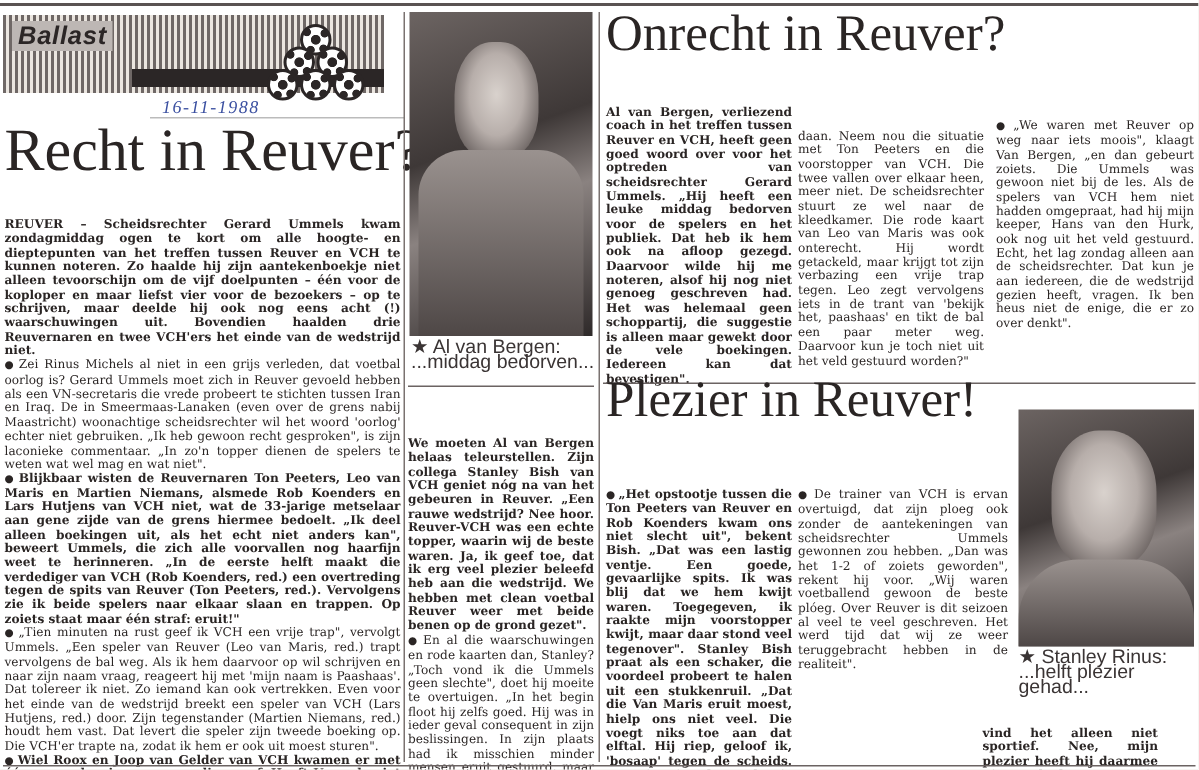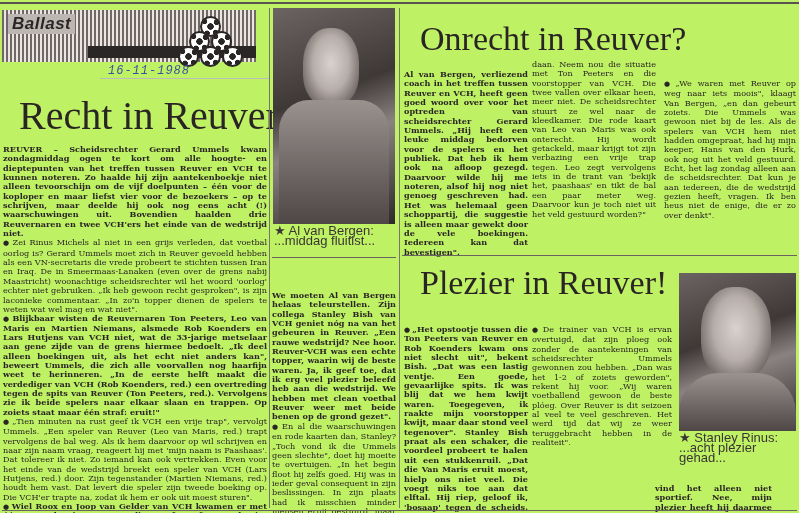--- a/index.html
+++ b/index.html
@@ -1,49 +1,49 @@
 <!DOCTYPE html>
 <html><head>
 <meta charset="utf-8">
 <style>
   html,body{margin:0;padding:0;}
   body{width:799px;height:513px;overflow:hidden;background:#e9e4de;position:relative;font-family:"DejaVu Serif",serif;color:#2a2524;}
-  .page{position:absolute;left:0;top:0;width:799px;height:513px;background:#bef264;}
+  .page{position:absolute;left:0;top:0;width:799px;height:513px;background:#ffffff;}
   .rule-top{position:absolute;left:0;top:2px;width:799px;height:2px;background:#5a5352;}
   
   .banner{position:absolute;left:2px;top:10px;width:254px;height:52px;
     background:repeating-linear-gradient(90deg,#6f6866 0 2px,#ebe6e0 2px 4px);}
   .banner-label{position:absolute;left:6px;top:4px;font-family:"Liberation Sans",sans-serif;font-weight:bold;font-style:italic;font-size:17px;color:#2b2626;background:#bdb7b4;padding:0 4px;letter-spacing:0.5px;}
   .banner-bar{position:absolute;left:86px;top:36px;width:168px;height:12px;background:#2b2626;}
   .balls{position:absolute;left:174px;top:6px;width:70px;height:52px;}
   .ball{position:absolute;width:21px;height:21px;border-radius:50%;background:#fff;border:2px solid #2b2626;box-sizing:border-box;
     background-image:radial-gradient(circle at 50% 50%,#2b2626 0 3px,transparent 3.5px),radial-gradient(circle at 15% 20%,#2b2626 0 2.5px,transparent 3px),radial-gradient(circle at 85% 25%,#2b2626 0 2.5px,transparent 3px),radial-gradient(circle at 30% 90%,#2b2626 0 2.5px,transparent 3px),radial-gradient(circle at 80% 85%,#2b2626 0 2.5px,transparent 3px);}
-  .handdate{position:absolute;left:108px;top:64px;font-family:Liberation Mono, monospace;font-style:italic;font-size:12px;color:#3a4fa0;letter-spacing:1px;}
+  .handdate{position:absolute;left:108px;top:64px;font-family:Liberation Serif, serif;font-style:italic;font-size:12px;color:#3a4fa0;letter-spacing:1px;}
   .handline{position:absolute;left:100px;top:78px;width:170px;height:1px;background:#bbb;}
-  .headline{position:absolute;font-family:"Liberation Serif",serif;font-weight:normal;color:#2a2524;white-space:nowrap;margin:16px;line-height:1;}
+  .headline{position:absolute;font-family:"Liberation Serif",serif;font-weight:normal;color:#2a2524;white-space:nowrap;margin:0;line-height:1;}
   .h1{left:3px;top:80px;font-size:40px;}
   .h2{left:404px;top:6px;font-size:34px;}
   .h3{left:404px;top:250px;font-size:34px;}
   .col{position:absolute;font-size:8.1px;line-height:9.35px;text-align:justify;hyphens:auto;margin-top:28px;}
   .col p{margin:0;}
   .b{font-weight:bold;}
   .bul::before{content:"\25CF";font-size:7px;margin-right:2px;}
   .c1{left:3px;top:117px;width:264px;}
   .photo{position:absolute;background:linear-gradient(160deg,#6c6462 0%,#3e3837 40%,#8a8280 60%,#2e2929 100%);overflow:hidden;}
   .photo .face{position:absolute;border-radius:45% 45% 40% 40%;background:radial-gradient(ellipse at 50% 45%,#d9d2cd 0%,#b7aeaa 45%,#6e6664 80%);}
   .photo .body{position:absolute;background:linear-gradient(180deg,#9a928f,#4e4746);}
   .p1{left:273px;top:8px;width:122px;height:216px;}
   .p2{left:679px;top:273px;width:117px;height:158px;}
   .caption{position:absolute;font-family:"Liberation Sans",sans-serif;font-size:13px;line-height:10px;color:#3a3434;}
   .cap1{left:274px;top:226px;}
   .cap2{left:679px;top:433px;}
   .hr{position:absolute;height:1px;background:#6b6362;}
   .c2{left:272px;top:263px;width:124px;}
   .c3{left:404px;top:42px;width:124px;}
-  .c4{left:532px;top:32px;width:124px;}
+  .c4{left:532px;top:58px;width:124px;}
   .c5{left:664px;top:42px;width:132px;}
   .c6{left:404px;top:297px;width:124px;}
   .c7{left:532px;top:297px;width:140px;}
   .c8{left:655px;top:456px;width:117px;}
   .vrule{position:absolute;width:1px;background:#7a7270;}
 </style>
 </head>
 <body>
 
 <div class="page">
@@ -76,21 +76,21 @@
   </div>
 
   <div class="vrule" style="left:269px;top:8px;height:500px;"></div>
 
   <div class="photo p1">
     <div class="face" style="left:30px;top:20px;width:56px;height:78px;"></div>
     <div class="body" style="left:6px;top:92px;width:110px;height:124px;border-radius:30px 30px 0 0;"></div>
   </div>
   <div class="caption cap1">
     <div>★ Al van Bergen:</div>
-    <div>...middag fluitist...</div>
+    <div>...middag bedorven...</div>
   </div>
   <div class="hr" style="left:272px;top:257px;width:124px;"></div>
 
   <div class="col c2">
     <p class="b">We moeten Al van Bergen helaas teleurstellen. Zijn collega Stanley Bish van VCH geniet nóg na van het gebeuren in Reuver. „Een rauwe wedstrijd? Nee hoor. Reuver-VCH was een echte topper, waarin wij de beste waren. Ja, ik geef toe, dat ik erg veel plezier beleefd heb aan die wedstrijd. We hebben met clean voetbal Reuver weer met beide benen op de grond gezet".</p>
     <p class="bul">En al die waarschuwingen en rode kaarten dan, Stanley? „Toch vond ik die Ummels geen slechte", doet hij moeite te overtuigen. „In het begin floot hij zelfs goed. Hij was in ieder geval consequent in zijn beslissingen. In zijn plaats had ik misschien minder mensen eruit gestuurd, maar ik ben geen scheidsrechter. Blijkbaar ligt zijn tolerantiegrens wat lager".</p>
   </div>
 
   <div class="vrule" style="left:399px;top:8px;height:500px;"></div>
 
@@ -116,20 +116,20 @@
   <div class="col c7">
     <p class="bul">De trainer van VCH is ervan overtuigd, dat zijn ploeg ook zonder de aantekeningen van scheidsrechter Ummels gewonnen zou hebben. „Dan was het 1-2 of zoiets geworden", rekent hij voor. „Wij waren voetballend gewoon de beste plóeg. Over Reuver is dit seizoen al veel te veel geschreven. Het werd tijd dat wij ze weer teruggebracht hebben in de realiteit".</p>
   </div>
 
   <div class="photo p2">
     <div class="face" style="left:22px;top:14px;width:70px;height:92px;"></div>
     <div class="body" style="left:0px;top:100px;width:117px;height:58px;border-radius:40px 40px 0 0;"></div>
   </div>
   <div class="caption cap2">
     <div>★ Stanley Rinus:</div>
-    <div>...acht plezier gehad...</div>
+    <div>...helft plezier gehad...</div>
   </div>
   <div class="col c8">
     <p class="b">vind het alleen niet sportief. Nee, mijn plezier heeft hij daarmee niet bedorven. Die middag kon voor mij al niet meer kapot".</p>
   </div>
 
   <div class="hr" style="left:2px;top:510px;width:795px;"></div>
 </div>
 
 </body></html>

